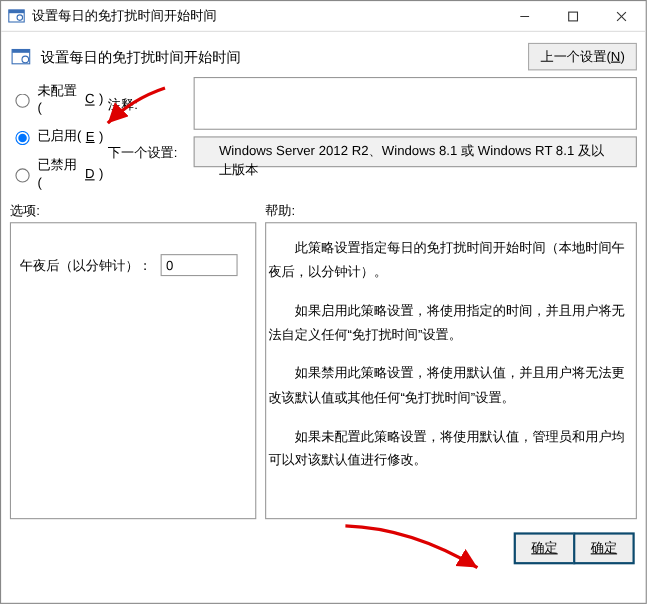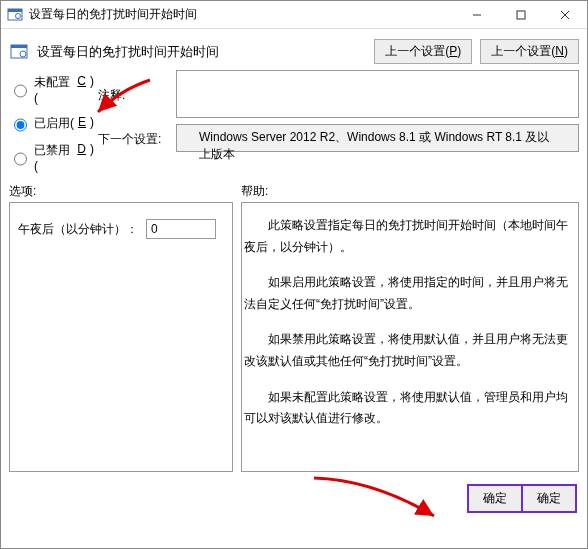--- a/index.html
+++ b/index.html
@@ -10,38 +10,38 @@
 .winbtns { display: flex; }
 .winbtn { width: 44px; height: 28px; display: flex; align-items: center; justify-content: center; }
 .winbtn svg { width: 10px; height: 10px; }
 .header-row { display: flex; align-items: center; padding: 10px 8px 6px 8px; gap: 8px; }
 .header-row .hicon { width: 20px; height: 20px; }
 .header-row .htitle { flex: 1; font-size: 13px; }
 .navbtn { border: 1px solid #aaa; background: #eee; padding: 3px 10px; cursor: pointer; }
 .navbtn .u { text-decoration: underline; }
 .cfg { display: flex; padding: 0 8px 6px 8px; gap: 4px; }
 .radios { width: 85px; display: flex; flex-direction: column; gap: 10px; padding-top: 4px; }
-.radio-row { display: flex; gap: 4px; }
+.radio-row { display: flex; align-items: center; gap: 4px; }
 .radio-row .u { text-decoration: underline; }
 .fields { flex: 1; display: flex; flex-direction: column; gap: 6px; }
 .frow { display: flex; gap: 6px; align-items: center; }
 .flabel { width: 72px; padding-top: 2px; text-align: left; }
 .comment { flex: 1; height: 48px; border: 1px solid #999; background: #fff; resize: none; }
 .platbox { flex: 1; border: 1px solid #999; background: #f1f1f1; padding: 4px 22px; height: 28px; }
 .oh-row { display: flex; padding: 4px 8px 2px 8px; }
 .oh-row .olabel { width: 232px; }
 .lower { display: flex; padding: 0 8px 6px 8px; gap: 8px; }
 .opt-panel, .help-panel { border: 1px solid #999; height: 270px; background: #fff; overflow: auto; }
 .opt-panel { width: 224px; padding: 8px; }
 .help-panel { flex: 1; padding: 12px 2px; line-height: 1.8; }
 .help-panel p { margin: 0 0 14px 0; text-indent: 2em; }
-.opt-row { display: flex; align-items: center; gap: 8px; margin-top: 8px; }
+.opt-row { display: flex; align-items: center; gap: 8px; margin-top: 20px; }
 .spin { width: 70px; border: 1px solid #999; padding: 2px 4px; }
 .btnbar { display: flex; justify-content: flex-end; padding: 6px 10px 10px 10px; gap: 0; }
-.btn { border: 2px solid #6d28d9; background: #eee; padding: 4px 14px; margin-left: -2px; cursor: pointer; }
+.btn { border: 2px solid #0c4a6e; background: #eee; padding: 4px 14px; margin-left: -2px; cursor: pointer; text-decoration: underline; }
 .arrow1 { position: absolute; left: 90px; top: 70px; pointer-events: none; }
 .arrow2 { position: absolute; left: 304px; top: 470px; pointer-events: none; }
 </style>
 </head>
 <body>
 
 <div class="titlebar">
   <svg class="ticon" viewBox="0 0 16 16">
       <rect x="1" y="2" width="14" height="11" fill="none" stroke="#3a6fb7"></rect>
       <rect x="1" y="2" width="14" height="3" fill="#3a6fb7"></rect>
@@ -68,21 +68,20 @@
   </div>
 </div>
 
 <div class="header-row">
   <svg class="hicon" viewBox="0 0 20 20">
       <rect x="2" y="3" width="16" height="13" fill="none" stroke="#3a6fb7"></rect>
       <rect x="2" y="3" width="16" height="3" fill="#3a6fb7"></rect>
       <circle cx="14" cy="12" r="3" fill="none" stroke="#3a6fb7"></circle>
     </svg>
   <span class="htitle">设置每日的免打扰时间开始时间</span>
-  <button class="navbtn"><span>上一个设置(</span><span class="u">P</span><span>)</span></button>
   <button class="navbtn"><span>上一个设置(</span><span class="u">N</span><span>)</span></button>
 </div>
 
 <div class="cfg">
   <div class="radios">
     <label class="radio-row">
         <input type="radio" name="st" style="">
         <span>未配置(</span>
         <span class="u">C</span>
         <span>)</span>

